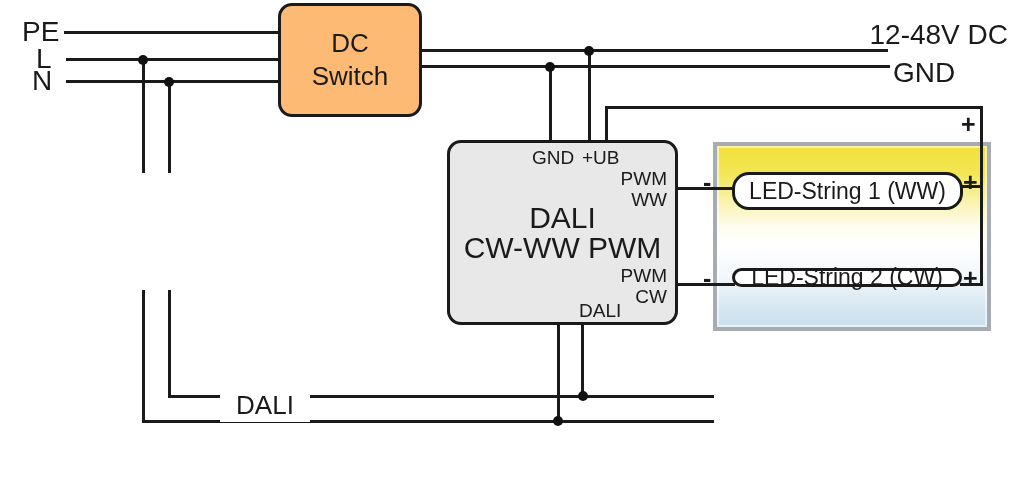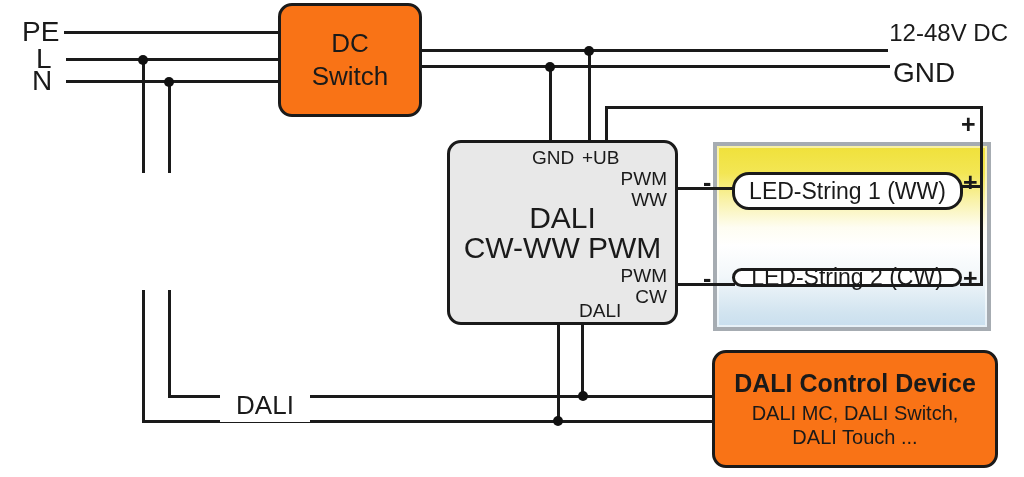--- a/index.html
+++ b/index.html
@@ -5,21 +5,21 @@
   html,body{margin:0;padding:0;background:#ffffff;}
   #stage{
     position:relative;width:1024px;height:477px;background:#ffffff;
     font-family:"Liberation Sans",sans-serif;color:#1a1a1a;overflow:hidden;
   }
   .wire-h,.wire-v{position:absolute;background:#1a1a1a;z-index:2;}
   .wire-h{height:3px;}
   .wire-v{width:3px;}
   .dot{position:absolute;width:10px;height:10px;border-radius:50%;background:#111;z-index:3;}
   .lbl{position:absolute;z-index:4;white-space:nowrap;line-height:1.1;}
-  .box{position:absolute;background:#f97316;border:3px solid #1a1a1a;border-radius:14px;
+  .box{position:absolute;background:#fdba74;border:3px solid #1a1a1a;border-radius:14px;
        display:flex;flex-direction:column;align-items:center;justify-content:center;
        text-align:center;z-index:3;box-sizing:border-box;}
   .panel{
     position:absolute;left:713px;top:142px;width:278px;height:189px;z-index:1;
     border:4px solid #a6acb2;box-sizing:border-box;
     background:linear-gradient(180deg,#f0e13a 0%,#f3e654 15%,#f9f2a8 30%,#fefdf2 45%,
                #ffffff 55%,#f2f7fa 72%,#d2e4f0 92%,#c9dfee 100%);
     box-shadow:inset 0 0 0 2px rgba(255,255,255,.55);
   }
   .pill{
@@ -81,21 +81,21 @@
 
   <div class="lbl" style="left:22px;top:17px;font-size:28px;">PE</div>
   <div class="lbl" style="left:36px;top:44px;font-size:28px;">L</div>
   <div class="lbl" style="left:32px;top:66px;font-size:28px;">N</div>
 
   <div class="box" style="left:278px;top:3px;width:144px;height:114px;font-size:26px;line-height:1.28;">
     <div>DC</div>
     <div>Switch</div>
   </div>
 
-  <div class="lbl" style="left:858px;top:20px;width:150px;text-align:right;font-size:24px;">12-48V DC</div>
+  <div class="lbl" style="left:858px;top:20px;width:150px;text-align:right;font-size:28px;">12-48V DC</div>
   <div class="lbl" style="left:893px;top:58px;font-size:28px;">GND</div>
 
 
   <div class="pwm-box">
     <div class="pin" style="left:82px;top:4px;">GND</div>
     <div class="pin" style="left:132px;top:4px;">+UB</div>
     <div class="pin" style="right:8px;top:25px;text-align:right;">
       <div>PWM</div>
       <div>WW</div>
     </div>
@@ -118,19 +118,14 @@
   </div>
 
   <div class="sign" style="left:961px;top:112px;">+</div>
   <div class="sign" style="left:703px;top:170px;">-</div>
   <div class="sign" style="left:963px;top:170px;">+</div>
   <div class="sign" style="left:703px;top:266px;">-</div>
   <div class="sign" style="left:963px;top:266px;">+</div>
 
   <div class="bus-label" style="left:220px;top:388px;width:90px;height:34px;">DALI</div>
 
-  <div class="box" style="left:712px;top:350px;width:286px;height:118px;">
-    <div style="font-size:25px;font-weight:600;margin-bottom:3px;">DALI Control Device</div>
-    <div style="font-size:20px;line-height:1.22;">DALI MC, DALI Switch,</div>
-    <div style="font-size:20px;line-height:1.22;">DALI Touch ...</div>
-  </div>
 
 </div>
 
 </body></html>

